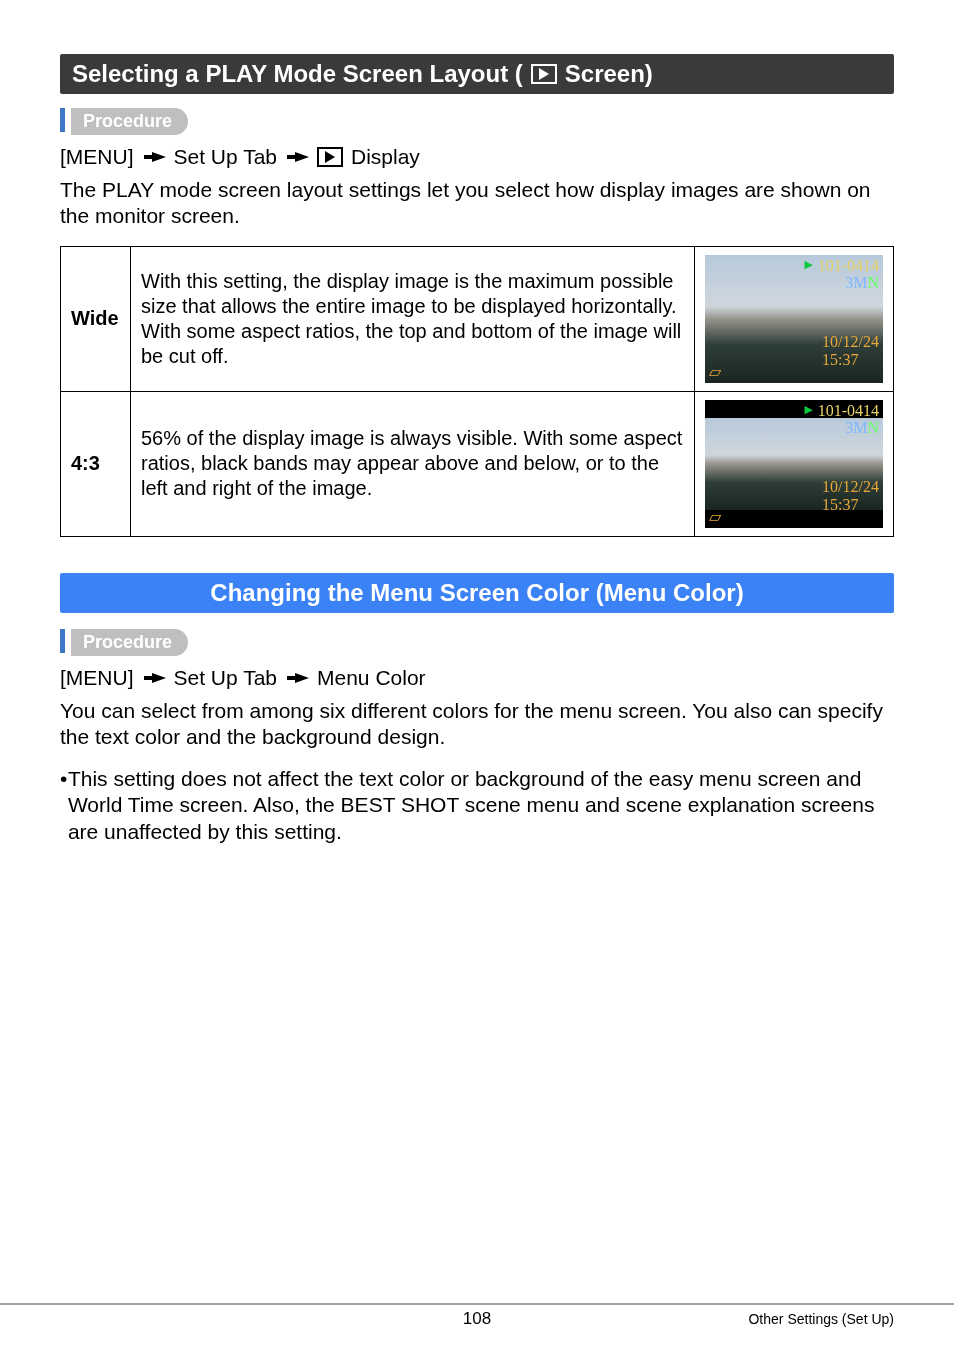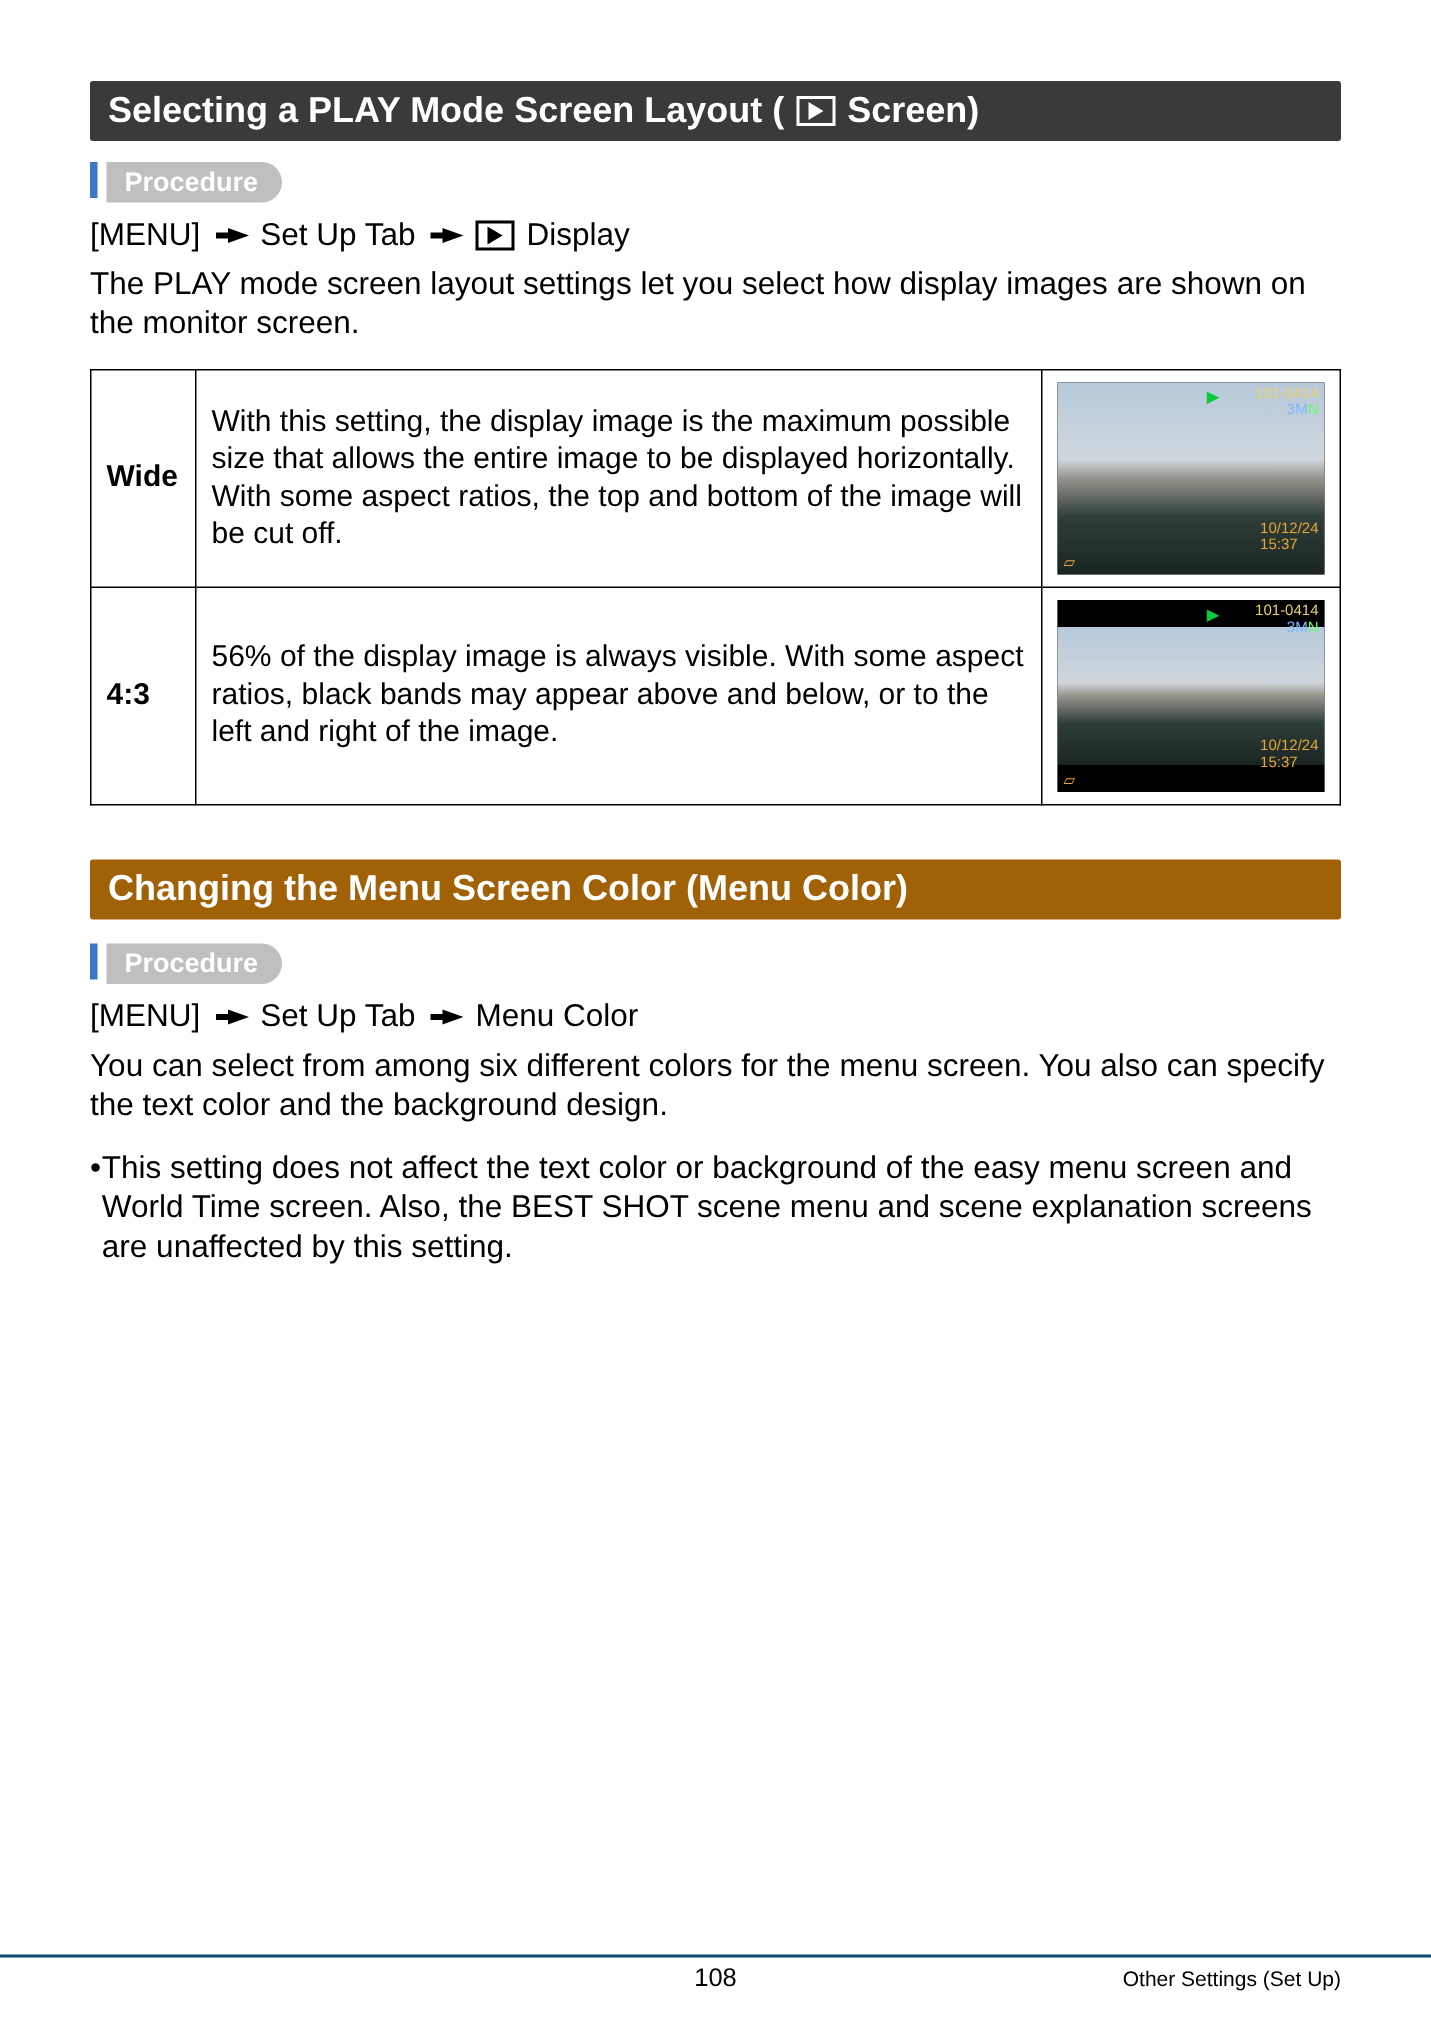--- a/index.html
+++ b/index.html
@@ -21,31 +21,31 @@
   table.settings { width:100%; border-collapse:collapse; margin-bottom:36px; }
   table.settings td { border:1px solid #000; padding:8px 10px; vertical-align:middle; font-size:20px; }
   td.label { font-weight:bold; width:70px; }
   td.desc { line-height:1.25; }
   td.thumb { width:180px; padding:0; }
   .preview { width:178px; height:128px; position:relative; background:#000; overflow:hidden; }
   .sky { position:absolute; inset:0; background:linear-gradient(#b7c9da 0%, #cfd7dd 40%, #96948c 50%, #2e3e39 70%, #1a2521 100%); }
   .sky2 { position:absolute; left:0; right:0; top:18px; bottom:18px; background:linear-gradient(#b7c9da 0%, #cfd7dd 40%, #96948c 50%, #2e3e39 70%, #1a2521 100%); }
   .letterbox-top { position:absolute; left:0; right:0; top:0; height:18px; background:#000; }
   .letterbox-bot { position:absolute; left:0; right:0; bottom:0; height:18px; background:#000; }
-  .osd { position:absolute; font-size:10px; font-family:Liberation Sans, sans-serif; }
+  .osd { position:absolute; font-size:16px; font-family:Liberation Serif, serif; }
   .osd-tr { top:2px; right:4px; color:#e8d26a; text-align:right; line-height:1.1; }
   .osd-tr .blue { color:#7fb7ff; }
   .osd-br { bottom:14px; right:4px; color:#e8a737; text-align:left; line-height:1.1; }
   .osd-bl { bottom:2px; left:4px; color:#e8a737; }
   .osd-play { position:absolute; top:3px; right:70px; color:#0ac93a; font-size:11px; }
-  .h2-bar { background:#a16207; color:#fff; font-size:24px; font-weight:bold; padding:6px 12px; border-radius:2px; margin-bottom:16px; }
+  .h2-bar { background:#3b82f6; color:#fff; font-size:24px; font-weight:bold; padding:6px 12px; border-radius:2px; margin-bottom:16px;text-align:center; }
   .bullets { font-size:21px; line-height:1.25; }
   .bullets .b { display:flex; }
   .bullets .b .dot { width:18px; }
-  .footer { position:absolute; left:0; right:0; bottom:30px; border-top:2px solid #0c4a6e; padding:6px 60px 0 60px; display:flex; justify-content:space-between; align-items:center; font-size:14px; color:#000; }
+  .footer { position:absolute; left:0; right:0; bottom:30px; border-top:2px solid #a3a3a3; padding:6px 60px 0 60px; display:flex; justify-content:space-between; align-items:center; font-size:14px; color:#000; }
   .footer .pagenum { position:absolute; left:0; right:0; text-align:center; font-size:17px; }
 </style>
 </head>
 <body>
 
 <div class="page">
 
   <div class="h1-bar">
     <span>Selecting a PLAY Mode Screen Layout (</span>
     <span class="play-icon-border">

